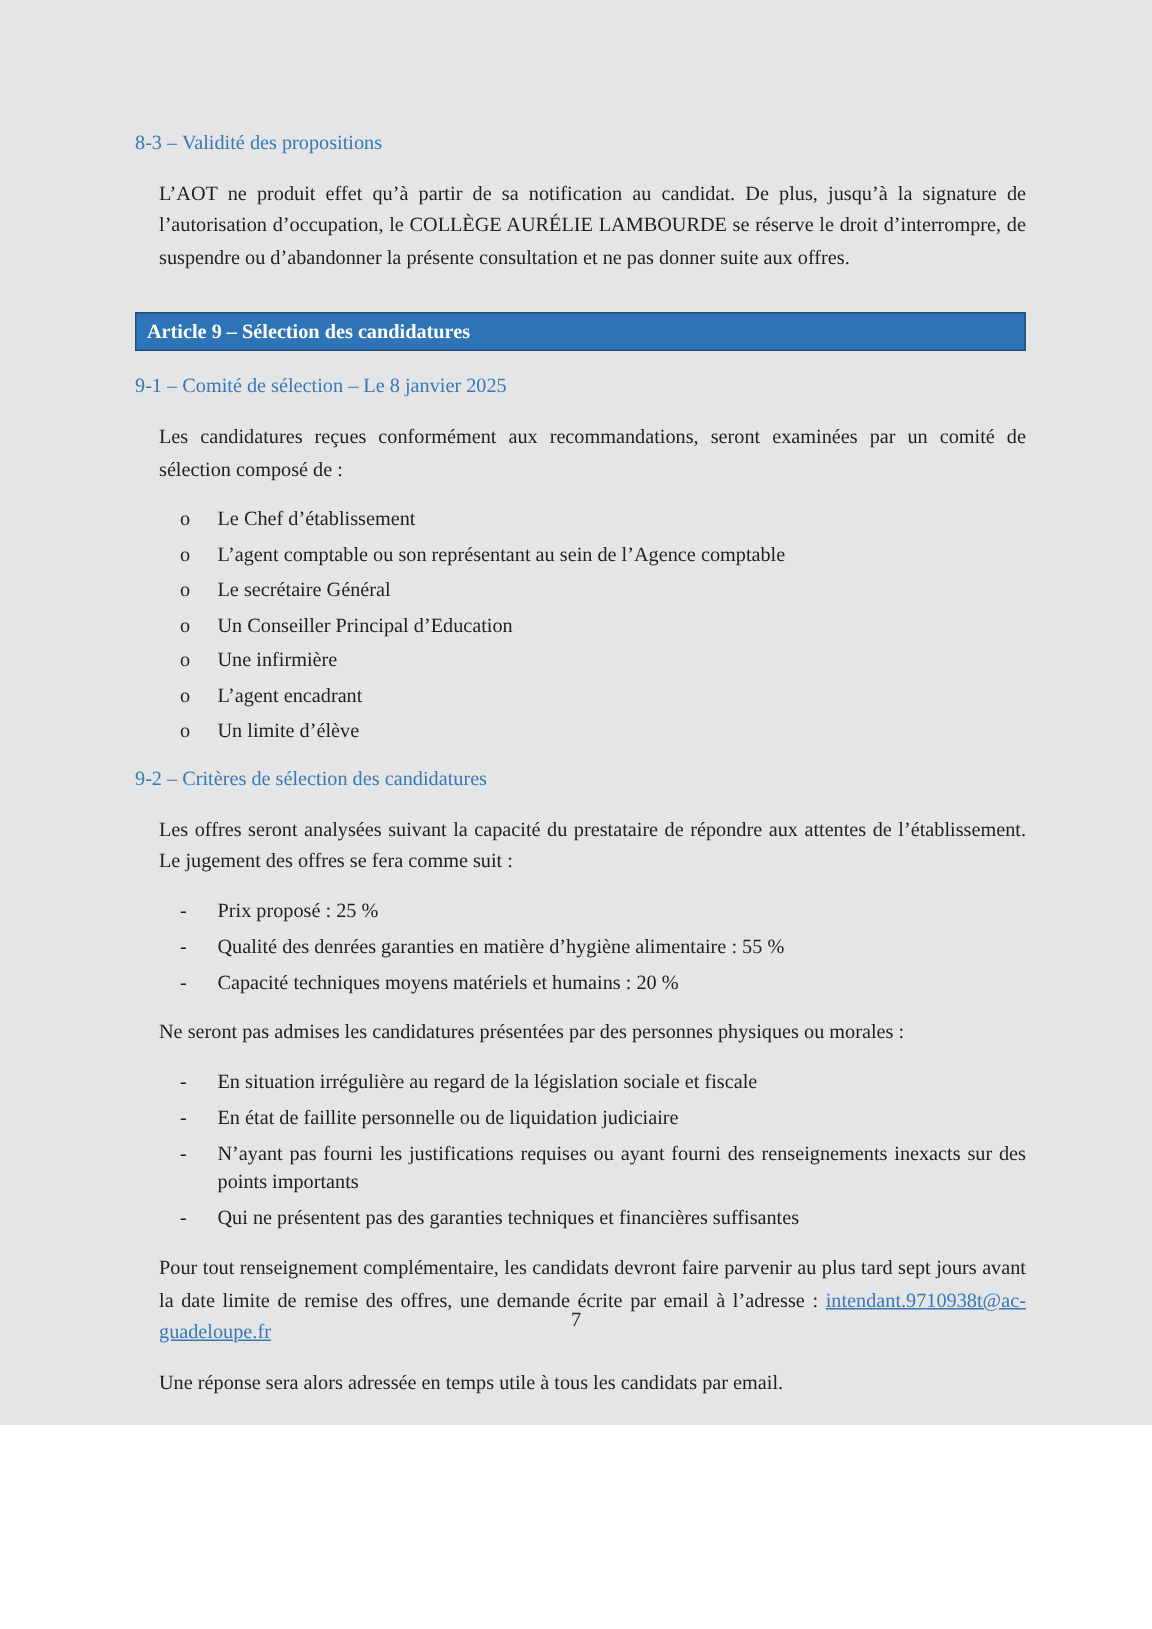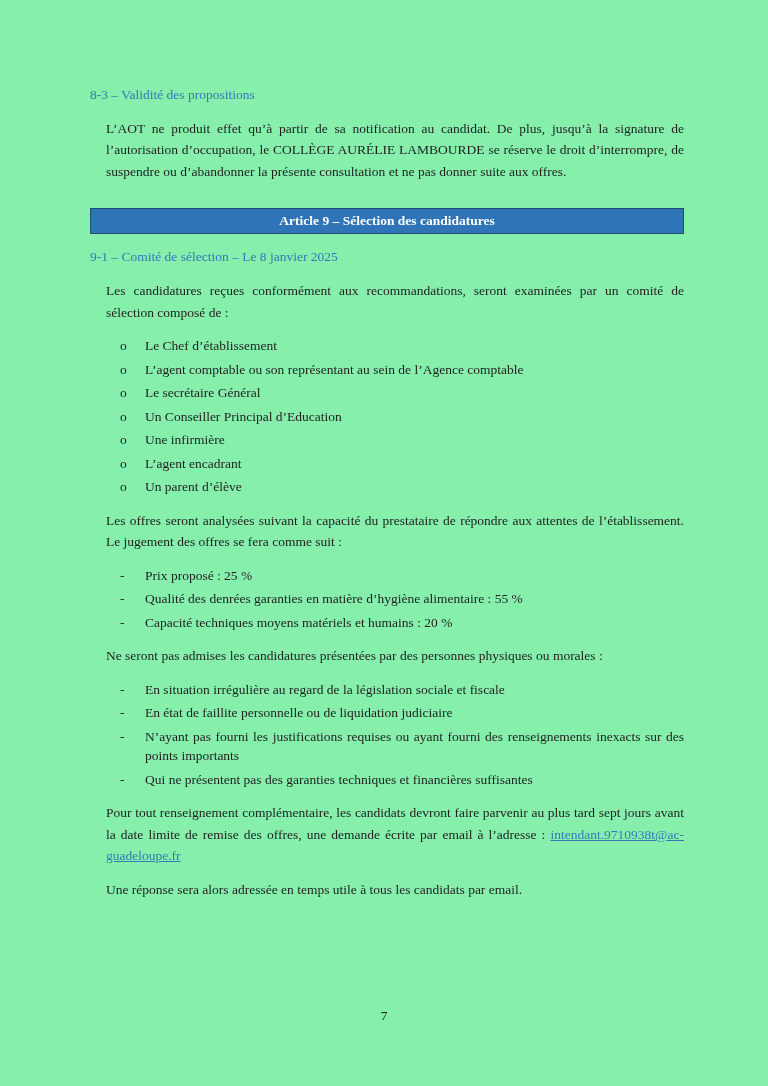--- a/index.html
+++ b/index.html
@@ -1,20 +1,20 @@
 <!DOCTYPE html>
 <html><head>
 <meta charset="utf-8">
 <style>
   html, body { margin: 0; padding: 0; background: #ffffff; }
   .page {
     position: relative;
     width: 768px;
-    height: 1086px;
-    background: #86efac;
+    height: 950px;
+    background: #e5e5e5;
     font-family: "Liberation Serif", "DejaVu Serif", serif;
     color: #1f1f1f;
     font-size: 13.5px;
     overflow: hidden;
   }
   .content {
     position: absolute;
     left: 90px;
     top: 86px;
     width: 594px;
@@ -33,21 +33,20 @@
   }
   .banner {
     background: #2e74b6;
     border: 1px solid #1f4e79;
     color: #ffffff;
     font-weight: bold;
     font-size: 13.5px;
     padding: 3px 7px 4px 7px;
     margin: 26px 0 14px 0;
     line-height: 1.3;
-    text-align: center;
   }
   ul.doc-list {
     list-style: none;
     margin: 0 0 13px 0;
     padding: 0;
   }
   ul.doc-list li {
     position: relative;
     padding-left: 55px;
     margin-bottom: 4px;
@@ -88,23 +87,24 @@
     <h2 class="sub-heading">9-1 – Comité de sélection – Le 8 janvier 2025</h2>
     <p class="body-para">Les candidatures reçues conformément aux recommandations, seront examinées par un comité de sélection composé de :</p>
 
     <ul class="doc-list">
       <li><span class="marker">o</span><span>Le Chef d’établissement</span></li>
       <li><span class="marker">o</span><span>L’agent comptable ou son représentant au sein de l’Agence comptable</span></li>
       <li><span class="marker">o</span><span>Le secrétaire Général</span></li>
       <li><span class="marker">o</span><span>Un Conseiller Principal d’Education</span></li>
       <li><span class="marker">o</span><span>Une infirmière</span></li>
       <li><span class="marker">o</span><span>L’agent encadrant</span></li>
-      <li><span class="marker">o</span><span>Un parent d’élève</span></li>
+      <li><span class="marker">o</span><span>Un limite d’élève</span></li>
     </ul>
 
+    <h2 class="sub-heading">9-2 – Critères de sélection des candidatures</h2>
     <p class="body-para">Les offres seront analysées suivant la capacité du prestataire de répondre aux attentes de l’établissement. Le jugement des offres se fera comme suit :</p>
 
     <ul class="doc-list">
       <li><span class="marker">-</span><span>Prix proposé : 25 %</span></li>
       <li><span class="marker">-</span><span>Qualité des denrées garanties en matière d’hygiène alimentaire : 55 %</span></li>
       <li><span class="marker">-</span><span>Capacité techniques moyens matériels et humains : 20 %</span></li>
     </ul>
 
     <p class="body-para">Ne seront pas admises les candidatures présentées par des personnes physiques ou morales :</p>
 

